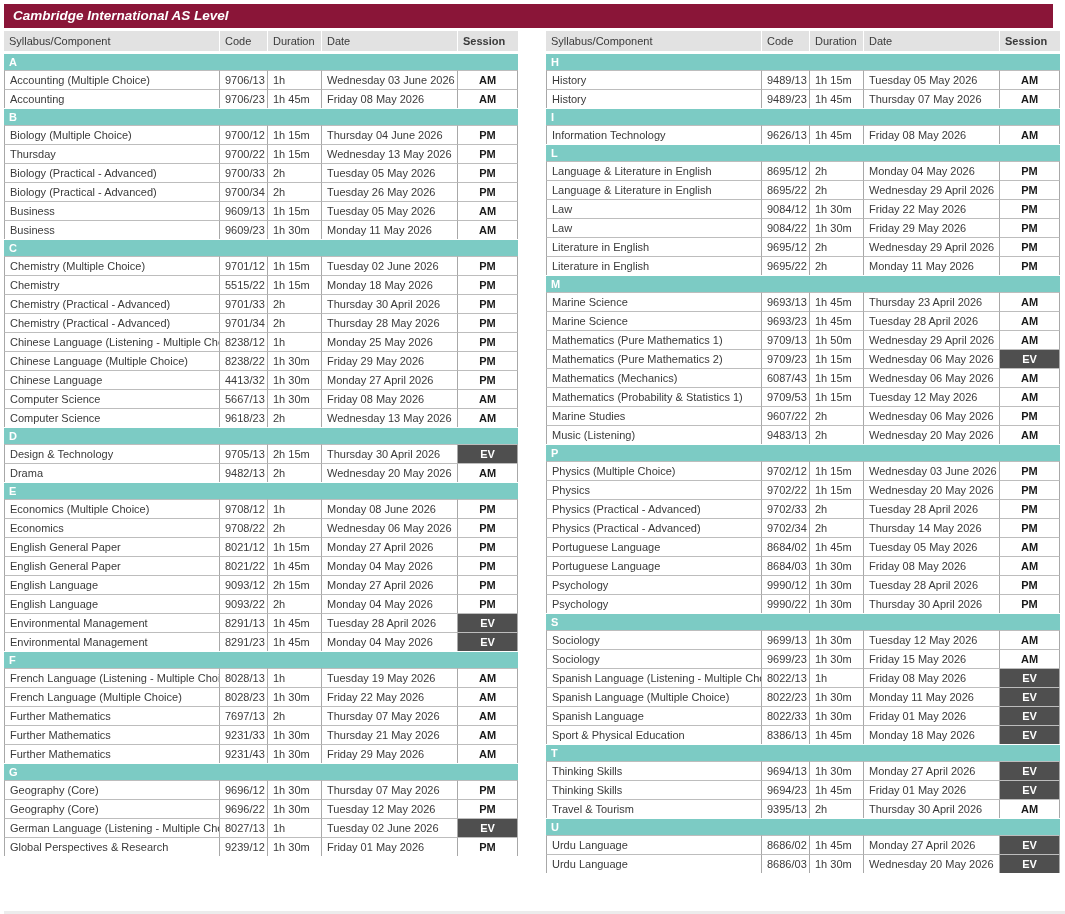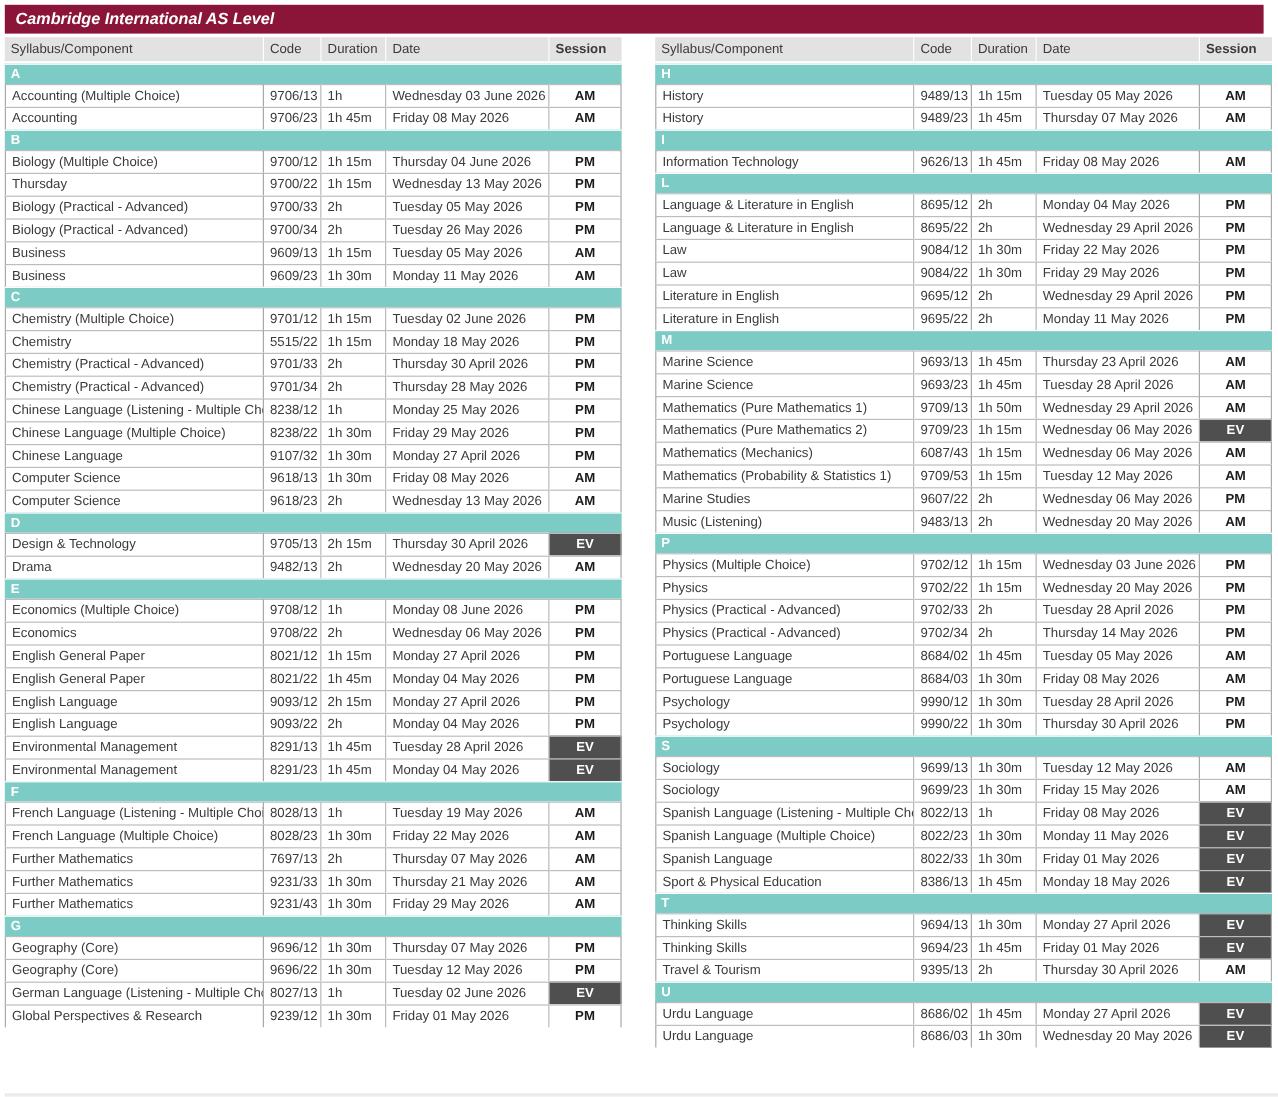--- a/index.html
+++ b/index.html
@@ -231,28 +231,28 @@
           </tr>
           <tr class="data-row">
             <td class="cell-component">Chinese Language (Multiple Choice)</td>
             <td class="cell-code">8238/22</td>
             <td class="cell-duration">1h 30m</td>
             <td class="cell-date">Friday 29 May 2026</td>
             <td class="cell-session session-pm">PM</td>
           </tr>
           <tr class="data-row">
             <td class="cell-component">Chinese Language</td>
-            <td class="cell-code">9107/32</td>
+            <td class="cell-code">4413/32</td>
             <td class="cell-duration">1h 30m</td>
             <td class="cell-date">Monday 27 April 2026</td>
             <td class="cell-session session-pm">PM</td>
           </tr>
           <tr class="data-row">
             <td class="cell-component">Computer Science</td>
-            <td class="cell-code">9618/13</td>
+            <td class="cell-code">5667/13</td>
             <td class="cell-duration">1h 30m</td>
             <td class="cell-date">Friday 08 May 2026</td>
             <td class="cell-session session-am">AM</td>
           </tr>
           <tr class="data-row">
             <td class="cell-component">Computer Science</td>
             <td class="cell-code">9618/23</td>
             <td class="cell-duration">2h</td>
             <td class="cell-date">Wednesday 13 May 2026</td>
             <td class="cell-session session-am">AM</td>

